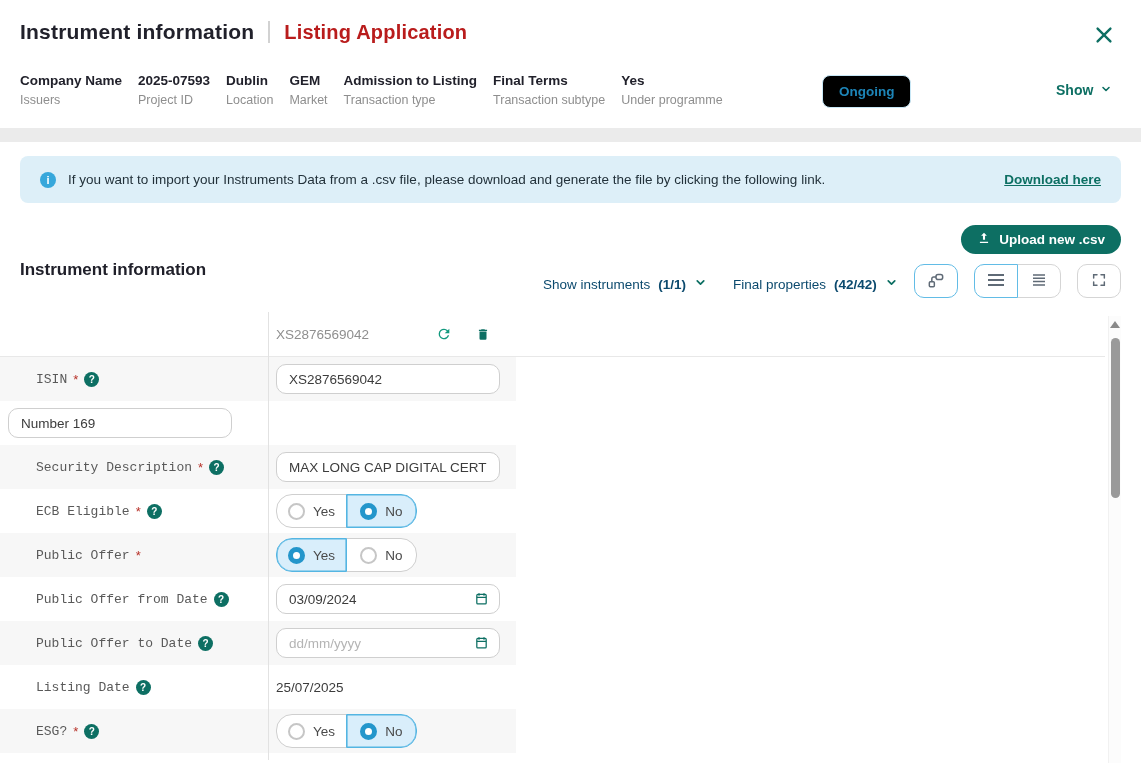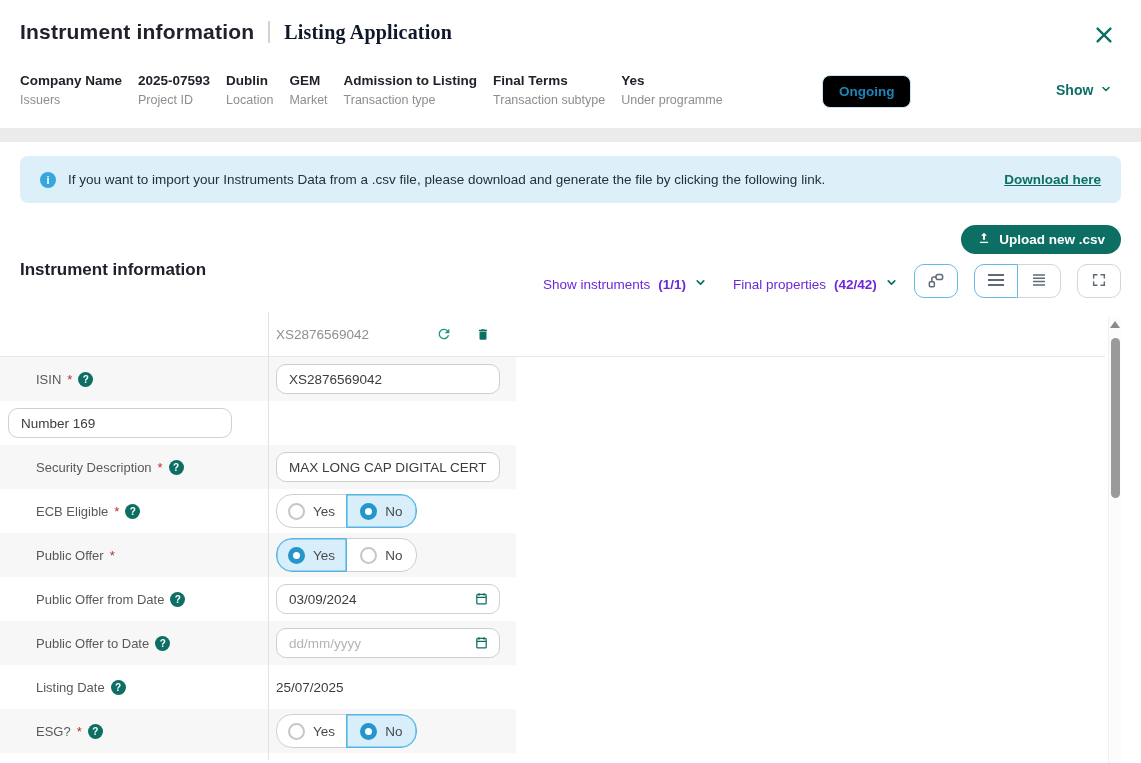--- a/index.html
+++ b/index.html
@@ -8,21 +8,21 @@
     width:1141px; height:763px; overflow:hidden; position:relative;
     background:#ffffff; font-family:"Liberation Sans", sans-serif; color:#21212b;
   }
   button { font-family:inherit; cursor:pointer; }
 
   
   .header { height:128px; position:relative; background:#fff; padding:20px 20px 0; }
   .title-row { display:flex; align-items:center; }
   .page-title { margin:0; font-size:21px; font-weight:700; color:#21212b; letter-spacing:.2px; }
   .title-divider { width:2px; height:22px; background:#d2d2d2; margin:0 14px; }
-  .page-subtitle { margin:0; font-size:20px; font-weight:600; color:#0f172a; letter-spacing:.2px;font-family:Liberation Serif, serif; }
+  .page-subtitle { margin:0; font-size:20px; font-weight:600; color:#b91c1c; letter-spacing:.2px; }
   .close-btn { position:absolute; top:22px; right:24px; background:none; border:none; padding:2px; line-height:0; }
   .meta-row { position:absolute; left:20px; top:73px; display:flex; gap:16px; }
   .meta-item .mv { font-size:13.5px; font-weight:700; color:#21212b; white-space:nowrap; }
   .meta-item .ml { font-size:12.5px; color:#8e8e8e; margin-top:5px; white-space:nowrap; }
   .status-badge {
     position:absolute; left:822px; top:75px; height:33px; padding:0 16px;
     display:flex; align-items:center; font-size:13.5px; font-weight:700; color:#1d85b8;
     background:#000000; border:1px solid #c7e7f6; border-radius:8px;
   }
   .show-menu { position:absolute; left:1056px; top:82px; display:flex; align-items:center; gap:7px;
@@ -40,21 +40,21 @@
     text-decoration:underline; cursor:pointer; white-space:nowrap; }
 
   
   .upload-row { display:flex; justify-content:flex-end; margin:22px 20px 0; }
   .upload-btn { height:29px; border:none; border-radius:15px; background:#0d6f63; color:#fff;
     font-size:13.5px; font-weight:700; display:flex; align-items:center; gap:8px; padding:0 16px; }
 
   
   .section-row { position:relative; height:52px; margin-top:2px; }
   .section-title { position:absolute; left:20px; top:4px; margin:0; font-size:17px; font-weight:700; color:#20202a; }
-  .dd { position:absolute; top:20px; display:flex; align-items:center; gap:8px; font-size:13.5px; color:#6d28d9; cursor:pointer; }
+  .dd { position:absolute; top:20px; display:flex; align-items:center; gap:8px; font-size:13.5px; color:#0c4a6e; cursor:pointer; }
   .dd .cnt { font-weight:700; }
   .dd1 { left:543px; } .dd2 { left:733px; }
   .view-btns { position:absolute; right:20px; top:8px; display:flex; gap:16px; align-items:flex-start; }
   .vbtn { height:34px; width:44px; background:#fff; border:1px solid #d5d5d5; border-radius:10px;
     display:flex; align-items:center; justify-content:center; padding:0; }
   .vbtn.blue { border-color:#62bce6; }
   .seg-group { display:flex; }
   .seg-group .vbtn.left { border:1px solid #62bce6; border-radius:10px 0 0 10px; position:relative; z-index:1; }
   .seg-group .vbtn.right { border:1px solid #d5d5d5; border-radius:0 10px 10px 0; margin-left:-1px; }
 
@@ -63,21 +63,21 @@
   .col-header-row { height:45px; width:1105px; display:flex; align-items:center; border-bottom:1px solid #e8e8e8; }
   .spacer { width:268px; flex:0 0 268px; height:100%; }
   .hdr-field { display:flex; align-items:center; padding-left:8px; }
   .hdr-isin { color:#8f8f8f; font-size:13.5px; width:160px; }
   .icon-inline { background:none; border:none; padding:0; margin-right:24px; line-height:0; }
   .vline { position:absolute; left:268px; top:0; width:1px; height:448px; background:#e2e2e2; z-index:2; }
 
   .row { display:flex; align-items:center; height:44px; width:516px; background:#fff; }
   .row.alt { background:#f7f7f7; }
   .label-cell { width:268px; flex:0 0 268px; padding-left:36px; display:flex; align-items:center; gap:6px; }
-  .lbl { font-size:13px; color:#595959; }
+  .lbl { font-size:13px; color:#595959;font-family:Liberation Mono, monospace; }
   .req { color:#b73229; font-size:13px; }
   .help { width:15px; height:15px; border-radius:50%; background:#0d6f63; color:#fff; font-size:10px;
     font-weight:700; display:flex; align-items:center; justify-content:center; cursor:pointer; flex:0 0 15px; }
   .field-cell { padding-left:8px; display:flex; align-items:center; }
 
   .text-input { width:224px; height:30px; border:1px solid #cfcfcf; border-radius:10px;
     padding:0 12px; font-size:13.5px; color:#3c3c3c; background:#fff; outline:none;
     font-family:"Liberation Sans", sans-serif; }
   .text-input::placeholder { color:#b4b4b4; }
   .date-wrap { position:relative; display:inline-block; }

